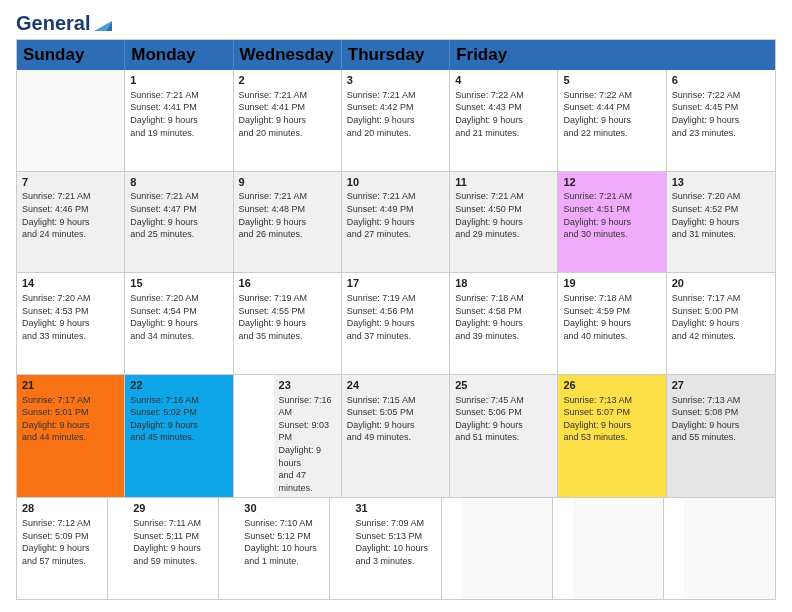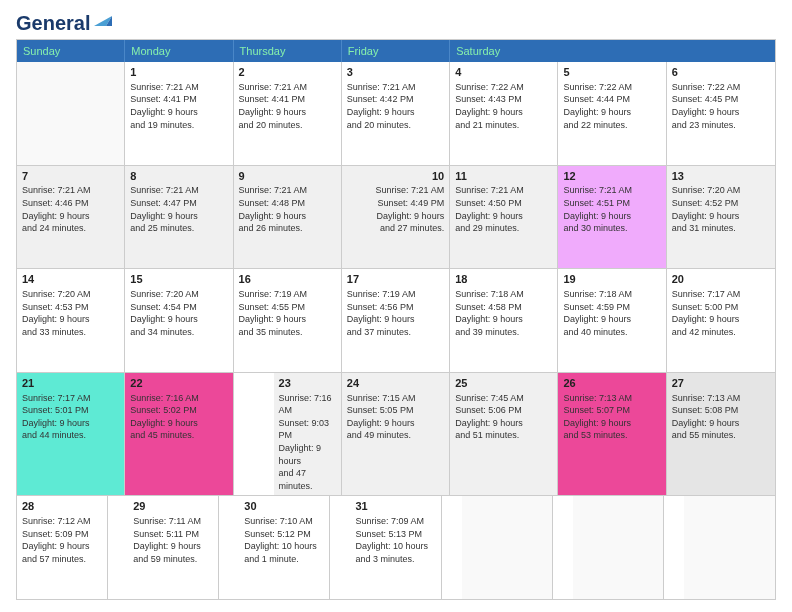--- a/index.html
+++ b/index.html
@@ -23,21 +23,21 @@
       align-items: flex-start;
       margin-bottom: 8px;
     }
     .logo {
       display: flex;
       flex-direction: column;
       align-items: flex-start;
     }
     .logo-row {
       display: flex;
-      align-items: flex-start;
+      align-items: flex-end;
       gap: 2px;
     }
     .title-area {
       text-align: right;
     }
     .main-title {
       font-size: 32px;
       font-weight: bold;
       color: #222;
     }
@@ -50,23 +50,23 @@
       display: flex;
       flex-direction: column;
       border: 1px solid #ccc;
     }
     .cal-header-row {
       display: grid;
       grid-template-columns: repeat(7, 1fr);
       background: #2d6db5;
     }
     .cal-header-cell {
-      color: #86efac;
-      font-weight: normal;
-      font-size: 11px;
+      color: #000000;
+      font-weight: bold;
+      font-size: 17px;
       padding: 5px 6px;
       border-right: 1px solid #4a87c8;
     }
     .cal-header-cell:last-child { border-right: none; }
     .cal-body {
       flex: 1;
       display: flex;
       flex-direction: column;
     }
     .cal-row {
@@ -118,23 +118,23 @@
     <div class="title-area">
       <div class="main-title"></div>
       <div class="subtitle"></div>
     </div>
   </div>
 
   <div class="calendar">
     <div class="cal-header-row">
     <div class="cal-header-cell">Sunday</div>
         <div class="cal-header-cell">Monday</div>
+        <div class="cal-header-cell">Wednesday</div>
         <div class="cal-header-cell">Thursday</div>
         <div class="cal-header-cell">Friday</div>
-        <div class="cal-header-cell">Saturday</div>
       </div>
     <div class="cal-body">
     <div class="cal-row">
           <div class="cal-cell empty"></div>
           <div class="cal-cell">
             <span class="day-num">1</span>
             <div class="cell-text">Sunrise: 7:21 AM</div>
             <div class="cell-text">Sunset: 4:41 PM</div>
             <div class="cell-text">Daylight: 9 hours</div>
             <div class="cell-text">and 19 minutes.</div>
@@ -190,21 +190,21 @@
             <div class="cell-text">Daylight: 9 hours</div>
             <div class="cell-text">and 25 minutes.</div>
           </div>
           <div class="cal-cell shaded" style="background: rgb(240, 240, 240);">
             <span class="day-num">9</span>
             <div class="cell-text">Sunrise: 7:21 AM</div>
             <div class="cell-text">Sunset: 4:48 PM</div>
             <div class="cell-text">Daylight: 9 hours</div>
             <div class="cell-text">and 26 minutes.</div>
           </div>
-          <div class="cal-cell shaded" style="background: rgb(240, 240, 240); text-align: right;">
+          <div class="cal-cell shaded" style="background: rgb(240, 240, 240);">
             <span class="day-num">10</span>
             <div class="cell-text">Sunrise: 7:21 AM</div>
             <div class="cell-text">Sunset: 4:49 PM</div>
             <div class="cell-text">Daylight: 9 hours</div>
             <div class="cell-text">and 27 minutes.</div>
           </div>
           <div class="cal-cell shaded" style="background: rgb(240, 240, 240);">
             <span class="day-num">11</span>
             <div class="cell-text">Sunrise: 7:21 AM</div>
             <div class="cell-text">Sunset: 4:50 PM</div>
@@ -271,28 +271,28 @@
           </div>
           <div class="cal-cell">
             <span class="day-num">20</span>
             <div class="cell-text">Sunrise: 7:17 AM</div>
             <div class="cell-text">Sunset: 5:00 PM</div>
             <div class="cell-text">Daylight: 9 hours</div>
             <div class="cell-text">and 42 minutes.</div>
           </div>
         </div>
         <div class="cal-row">
-          <div class="cal-cell shaded" style="background: #5eead4;">
+          <div class="cal-cell shaded" style="background: #f97316;">
             <span class="day-num">21</span>
             <div class="cell-text">Sunrise: 7:17 AM</div>
             <div class="cell-text">Sunset: 5:01 PM</div>
             <div class="cell-text">Daylight: 9 hours</div>
             <div class="cell-text">and 44 minutes.</div>
           </div>
-          <div class="cal-cell shaded" style="background: #ec4899;">
+          <div class="cal-cell shaded" style="background: #0ea5e9;">
             <span class="day-num">22</span>
             <div class="cell-text">Sunrise: 7:16 AM</div>
             <div class="cell-text">Sunset: 5:02 PM</div>
             <div class="cell-text">Daylight: 9 hours</div>
             <div class="cell-text">and 45 minutes.</div>
           </div>
           <div class="cal-cell shaded" style="background: rgb(240, 240, 240); margin-left: 40px;">
             <span class="day-num">23</span>
             <div class="cell-text">Sunrise: 7:16 AM</div>
             <div class="cell-text">Sunset: 9:03 PM</div>
@@ -306,21 +306,21 @@
             <div class="cell-text">Daylight: 9 hours</div>
             <div class="cell-text">and 49 minutes.</div>
           </div>
           <div class="cal-cell shaded" style="background: rgb(240, 240, 240);">
             <span class="day-num">25</span>
             <div class="cell-text">Sunrise: 7:45 AM</div>
             <div class="cell-text">Sunset: 5:06 PM</div>
             <div class="cell-text">Daylight: 9 hours</div>
             <div class="cell-text">and 51 minutes.</div>
           </div>
-          <div class="cal-cell shaded" style="background: #ec4899;">
+          <div class="cal-cell shaded" style="background: #fde047;">
             <span class="day-num">26</span>
             <div class="cell-text">Sunrise: 7:13 AM</div>
             <div class="cell-text">Sunset: 5:07 PM</div>
             <div class="cell-text">Daylight: 9 hours</div>
             <div class="cell-text">and 53 minutes.</div>
           </div>
           <div class="cal-cell shaded" style="background: #e5e5e5;">
             <span class="day-num">27</span>
             <div class="cell-text">Sunrise: 7:13 AM</div>
             <div class="cell-text">Sunset: 5:08 PM</div>

